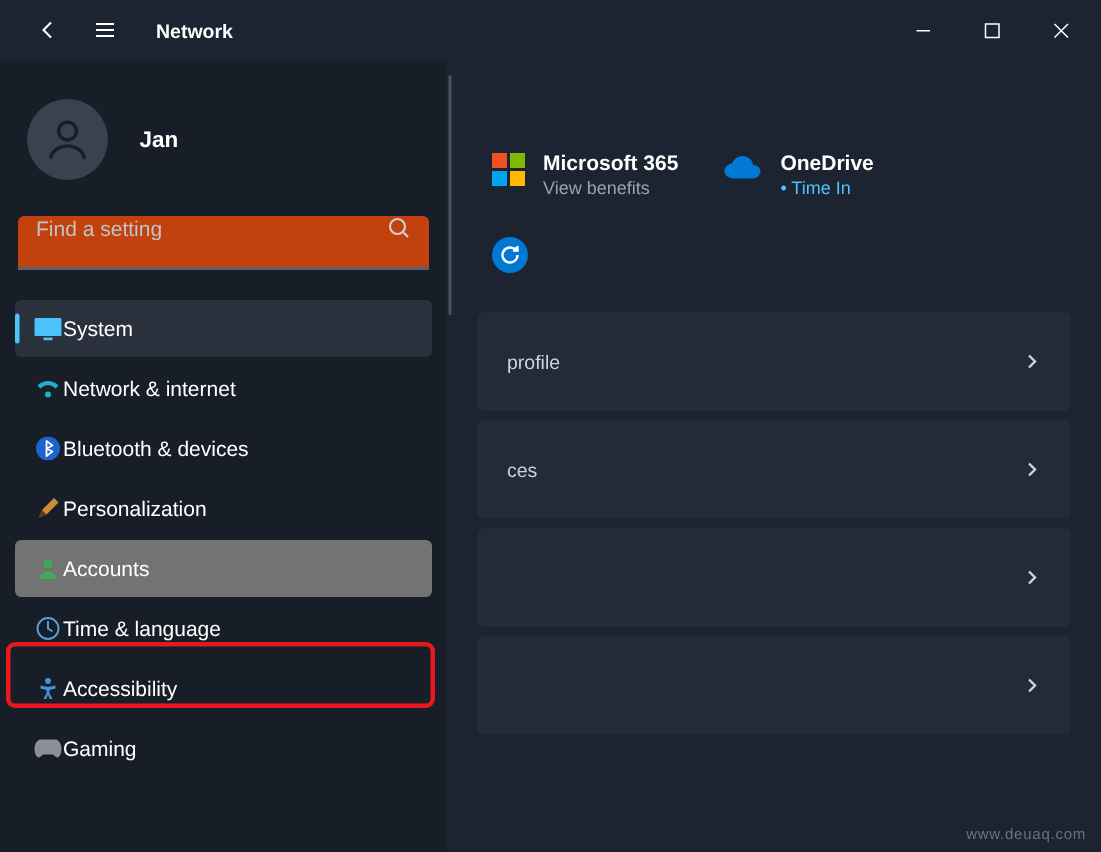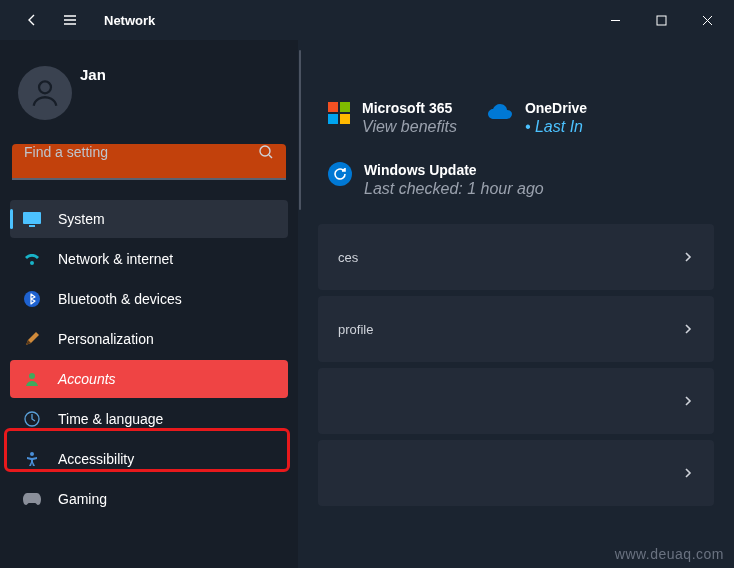--- a/index.html
+++ b/index.html
@@ -33,21 +33,21 @@
   }
   .layout { display: flex; height: calc(100% - 40px); }
   .sidebar {
     width: 298px;
     background: #171e28;
     padding: 8px 8px 0 8px;
     display: flex; flex-direction: column;
     position: relative;
   }
   .profile {
-    display: flex; align-items: flex-start; gap: 8px;
+    display: flex; align-items: center; gap: 21px;
     padding: 18px 10px 24px 10px;
   }
   .avatar {
     width: 54px; height: 54px; border-radius: 50%;
     background: #3a4250;
     display: flex; align-items: center; justify-content: center;
   }
   .profile-name { font-size: 15px; font-weight: 600; }
   .search {
     margin: 0 4px 18px 4px;
@@ -58,34 +58,34 @@
     display: flex; align-items: flex-start;
     padding: 0 12px;
   }
   .search input {
     flex: 1; background: transparent; border: none; outline: none;
     color: #c8c8c8; font-size: 14px;
   }
   .search input::placeholder { color: #bfc4cc; }
   .nav { flex: 1; overflow: hidden; }
   .nav-item {
-    display: flex; align-items: center; gap: 16px;
+    display: flex; align-items: center; 
     height: 38px;
     padding: 0 12px;
     border-radius: 4px;
     font-size: 14px;
     margin: 2px 2px;
     position: relative;
   }
   .nav-item.selected { background: #2a313d; }
   .nav-item.selected::before {
     content: ""; position: absolute; left: 0; top: 9px; bottom: 9px;
     width: 3px; background: #4cc2ff; border-radius: 2px;
   }
-  .nav-item.hover { background: #ef4444; font-style: italic; }
+  .nav-item.hover { background: #737373; }
   .nav-icon { width: 20px; height: 20px; display:flex; align-items:center; justify-content:center; }
   .highlight-box {
     position: absolute;
     left: 4px; width: 286px; height: 44px;
     border: 3px solid #e8191c;
     border-radius: 6px;
     top: 388px;
     pointer-events: none;
   }
   .content {
@@ -99,21 +99,21 @@
   .vscroll::before {
     content:""; position:absolute; left:1px; top:0; width:2px; height:160px;
     background:#4b5361; border-radius:2px;
   }
   .cards-row {
     display: flex; gap: 30px; padding-left: 20px;
     margin-bottom: 26px;
   }
   .card { display: flex; align-items: flex-start; gap: 12px; }
   .card-title { font-size: 14px; font-weight: 600; }
-  .card-sub { font-size: 16px; color: #9aa1ad; margin-top: 2px; font-style: italic; }
+  .card-sub { font-size: 12px; color: #9aa1ad; margin-top: 2px; }
   .card-sub.link { color: #4cc2ff; }
   .ms-logo {
     width: 22px; height: 22px; display: grid;
     grid-template-columns: 1fr 1fr; grid-template-rows: 1fr 1fr; gap: 2px;
     margin-top: 2px;
   }
   .ms-logo span:nth-child(1){background:#f25022;}
   .ms-logo span:nth-child(2){background:#7fba00;}
   .ms-logo span:nth-child(3){background:#00a4ef;}
   .ms-logo span:nth-child(4){background:#ffb900;}
@@ -129,21 +129,21 @@
     border-radius: 4px;
     margin: 0 0 6px 10px;
     display: flex; align-items: center;
     padding: 0 20px;
     font-size: 13px; color: #cfd3da;
   }
   .list-item .label { flex:1; }
   .chev { color:#cfd3da; }
   .watermark {
     position:absolute; bottom:6px; right:10px;
-    font-size:14px; color:#6a7280; letter-spacing:0.5px;
+    font-size:10px; color:#6a7280; letter-spacing:0.5px;
   }
 </style>
 </head>
 <body>
 
 <div class="titlebar">
   <div class="left">
     <div class="icon-btn">
       <svg width="16" height="16" viewBox="0 0 16 16" fill="none" stroke="#fff" stroke-width="1.4">
           <path d="M10 3 L5 8 L10 13"></path>
@@ -290,59 +290,55 @@
         </div>
       </div>
       <div class="card">
         <div class="cloud-icon">
           <svg width="26" height="18" viewBox="0 0 26 18" fill="#0078d4">
               <path d="M20 17H7c-3 0-6-2-6-5s3-5 5-5c1-3 4-5 7-5 4 0 7 3 7 6 3 0 5 2 5 4s-2 5-5 5z"></path>
             </svg>
         </div>
         <div>
           <div class="card-title">OneDrive</div>
-          <div class="card-sub link"><span style="color:#4cc2ff">•</span> <span>Last In</span></div>
+          <div class="card-sub link"><span style="color:#4cc2ff">•</span> <span>Time In</span></div>
         </div>
       </div>
     </div>
 
     <div class="cards-row">
       <div class="card">
         <div class="sync-icon">
           <svg width="16" height="16" viewBox="0 0 16 16" fill="none" stroke="#fff" stroke-width="1.6">
               <path d="M13 8a5 5 0 11-2-4l2-1M13 2v3h-3"></path>
             </svg>
         </div>
-        <div>
-          <div class="card-title">Windows Update</div>
-          <div class="card-sub">Last checked: 1 hour ago</div>
-        </div>
-      </div>
-    </div>
-
+      </div>
+    </div>
+
+    <div class="list-item">
+      <span class="label">profile</span>
+      <svg class="chev" width="12" height="12" viewBox="0 0 12 12" fill="none" stroke="#cfd3da" stroke-width="1.6">
+          <path d="M4 2l4 4-4 4"></path>
+        </svg>
+    </div>
     <div class="list-item">
       <span class="label">ces</span>
       <svg class="chev" width="12" height="12" viewBox="0 0 12 12" fill="none" stroke="#cfd3da" stroke-width="1.6">
           <path d="M4 2l4 4-4 4"></path>
         </svg>
     </div>
     <div class="list-item">
-      <span class="label">profile</span>
+      <span class="label"></span>
       <svg class="chev" width="12" height="12" viewBox="0 0 12 12" fill="none" stroke="#cfd3da" stroke-width="1.6">
           <path d="M4 2l4 4-4 4"></path>
         </svg>
     </div>
     <div class="list-item">
       <span class="label"></span>
       <svg class="chev" width="12" height="12" viewBox="0 0 12 12" fill="none" stroke="#cfd3da" stroke-width="1.6">
           <path d="M4 2l4 4-4 4"></path>
         </svg>
     </div>
-    <div class="list-item">
-      <span class="label"></span>
-      <svg class="chev" width="12" height="12" viewBox="0 0 12 12" fill="none" stroke="#cfd3da" stroke-width="1.6">
-          <path d="M4 2l4 4-4 4"></path>
-        </svg>
-    </div>
   </div>
 </div>
 
 <div class="watermark">www.deuaq.com</div>
 
 </body></html>

